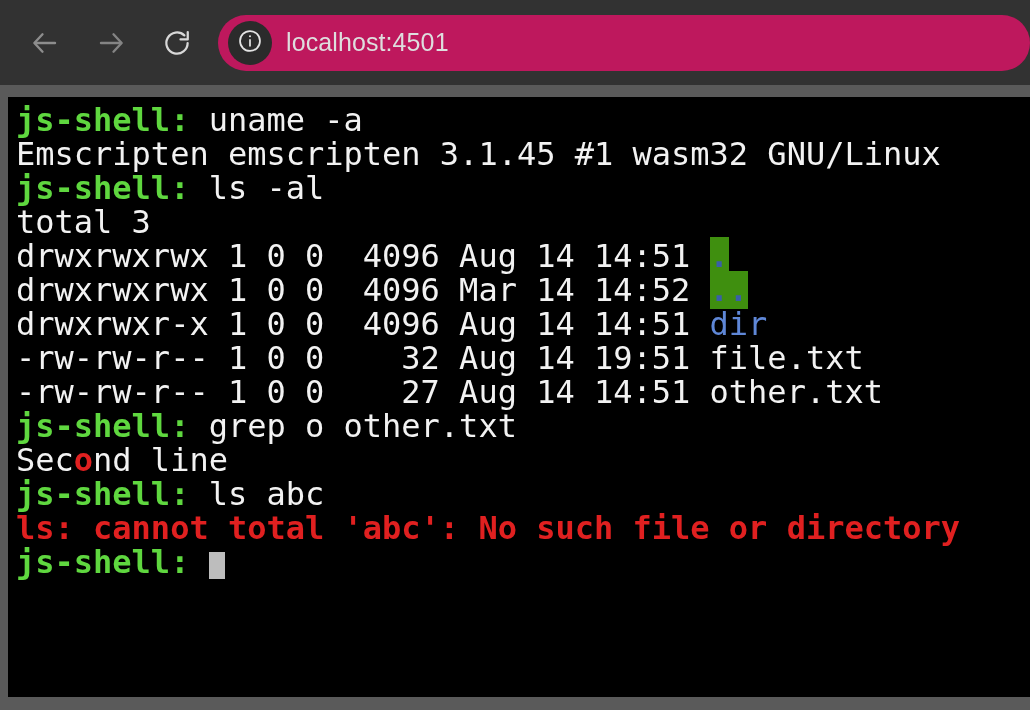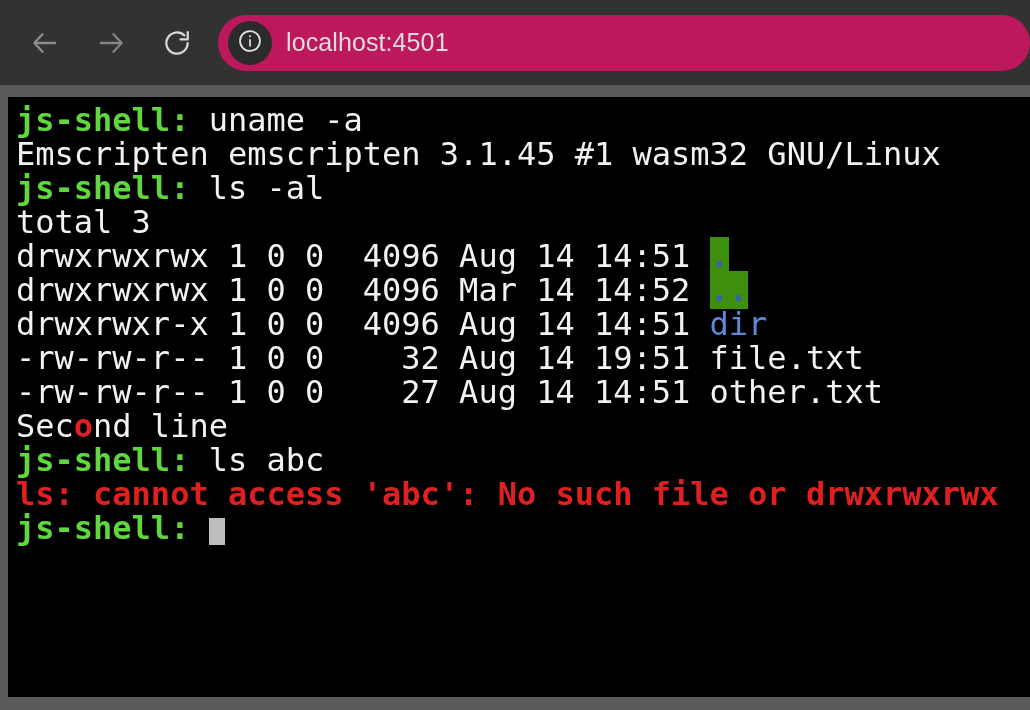--- a/index.html
+++ b/index.html
@@ -167,18 +167,19 @@
   <div class="terminal" id="terminal">
       <div class="term-line"><span class="g">js-shell:</span><span class="w"> uname -a</span></div>
       <div class="term-line"><span class="w">Emscripten emscripten 3.1.45 #1 wasm32 GNU/Linux</span></div>
       <div class="term-line"><span class="g">js-shell:</span><span class="w"> ls -al</span></div>
       <div class="term-line"><span class="w">total 3</span></div>
       <div class="term-line"><span class="w">drwxrwxrwx 1 0 0  4096 Aug 14 14:51 </span><span class="dirhl">.</span></div>
       <div class="term-line"><span class="w">drwxrwxrwx 1 0 0  4096 Mar 14 14:52 </span><span class="dirhl">..</span></div>
       <div class="term-line"><span class="w">drwxrwxr-x 1 0 0  4096 Aug 14 14:51 </span><span class="b">dir</span></div>
       <div class="term-line"><span class="w">-rw-rw-r-- 1 0 0    32 Aug 14 19:51 </span><span class="w">file.txt</span></div>
       <div class="term-line"><span class="w">-rw-rw-r-- 1 0 0    27 Aug 14 14:51 </span><span class="w">other.txt</span></div>
+      <div class="term-line"><span class="g">js-shell:</span><span class="w"> grep o other.txt</span></div>
       <div class="term-line"><span class="w">Sec</span><span class="r">o</span><span class="w">nd line</span></div>
       <div class="term-line"><span class="g">js-shell:</span><span class="w"> ls abc</span></div>
-      <div class="term-line"><span class="r">ls: cannot access 'abc': No such file or drwxrwxrwx</span></div>
+      <div class="term-line"><span class="r">ls: cannot total 'abc': No such file or directory</span></div>
       <div class="term-line"><span class="g">js-shell:</span><span class="w"> </span><span class="cursor"></span></div>
     </div>
 </div>
 
 </body></html>

